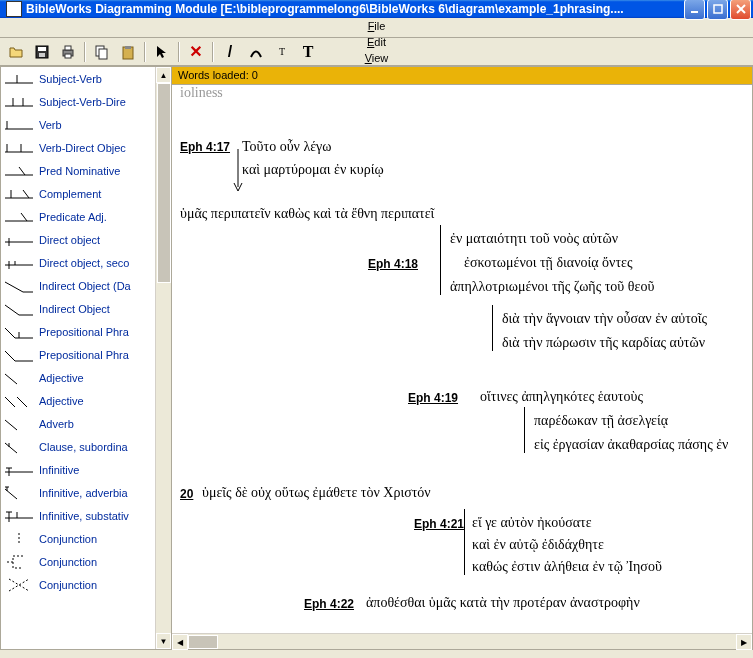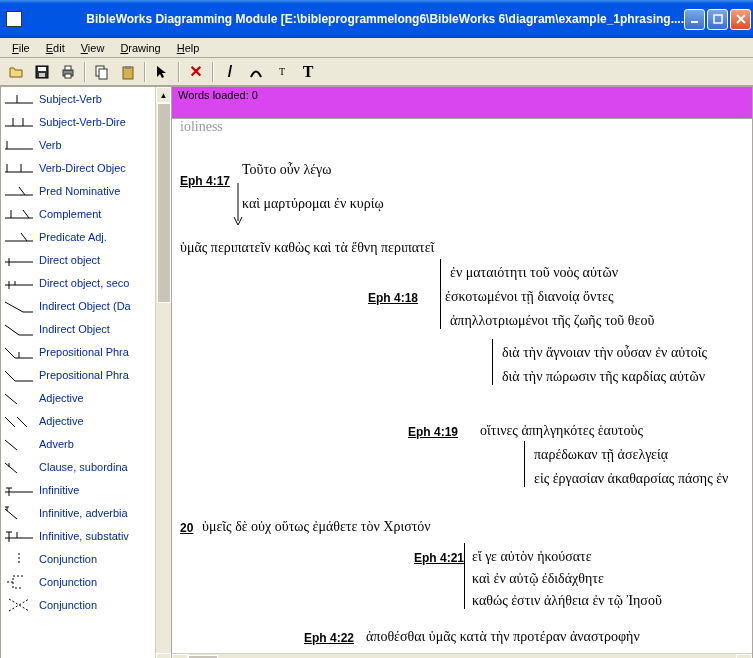--- a/index.html
+++ b/index.html
@@ -1,40 +1,40 @@
 <!DOCTYPE html>
 <html><head>
 <meta charset="utf-8">
 <style>
 * { margin: 0; padding: 0; box-sizing: border-box; }
 body { font-family: Tahoma, sans-serif; font-size: 11px; background: #ece9d8; width: 753px; height: 658px; overflow: hidden; }
-.titlebar { height: 38px; background: linear-gradient(to bottom, #3b8ee8 0%, #0055e5 10%, #0055e5 90%, #003dc0 100%); display: flex; align-items: center; padding: 0 2px 0 6px; color: #fff; font-weight: bold; font-size: 12px; text-align: right; }
+.titlebar { height: 18px; background: linear-gradient(to bottom, #3b8ee8 0%, #0055e5 10%, #0055e5 90%, #003dc0 100%); display: flex; align-items: center; padding: 0 2px 0 6px; color: #fff; font-weight: bold; font-size: 12px; }
 .app-icon { width: 16px; height: 16px; background: #fff; margin-right: 4px; border: 1px solid #333; }
 .title-text { flex: 1; overflow: hidden; white-space: nowrap; text-overflow: ellipsis; }
 .win-btns { display: flex; gap: 2px; }
 .win-btn { width: 21px; height: 21px; border: 1px solid #fff; border-radius: 3px; display: flex; align-items: center; justify-content: center; font-family: Arial; font-weight: bold; cursor: pointer; }
 .min-btn, .max-btn { background: linear-gradient(to bottom, #7ba7e8, #3a6ed0); color: #fff; }
 .close-btn { background: linear-gradient(to bottom, #f4a07a, #e04b2f); color: #fff; }
-.menubar { height: 20px; background: #ece9d8; display: flex; align-items: center; padding: 0 4px; border-bottom: 1px solid #aca899; }
+.menubar { height: 20px; background: #ece9d8; display: flex; align-items: center; padding: 0 4px; border-bottom: 1px solid #aca899; flex-direction: column; }
 .menu-item { padding: 2px 8px; cursor: pointer; }
 .menu-item .ul { text-decoration: underline; }
 .toolbar { height: 28px; background: #ece9d8; display: flex; align-items: center; padding: 0 4px; border-bottom: 1px solid #aca899; gap: 2px; }
 .tool-btn { width: 24px; height: 22px; display: flex; align-items: center; justify-content: center; cursor: pointer; font-size: 14px; }
 .tool-sep { width: 2px; height: 20px; border-left: 1px solid #aca899; border-right: 1px solid #fff; margin: 0 2px; }
 .content { display: flex; height: 584px; }
 .sidebar { width: 172px; background: #fff; border: 1px solid #aca899; overflow: hidden; position: relative; text-align: center; }
 .sidebar-inner { overflow-y: auto; height: 100%; }
 .palette-item { display: flex; align-items: center; height: 23px; padding: 0 2px; cursor: pointer; color: #002b9e; font-size: 11px; white-space: nowrap; }
 .palette-icon { width: 32px; height: 16px; margin-right: 4px; flex-shrink: 0; }
 .palette-icon svg { width: 32px; height: 16px; }
 .sb-scroll { position: absolute; right: 0; top: 0; width: 16px; height: 100%; background: #ece9d8; border-left: 1px solid #d4d0c8; }
 .sb-arrow { height: 16px; background: #ece9d8; border: 1px solid #fff; display: flex; align-items: center; justify-content: center; font-size: 8px; }
 .sb-thumb { position: absolute; top: 16px; left: 1px; width: 14px; height: 200px; background: #c8c4b8; border: 1px solid #fff; }
 .main { flex: 1; display: flex; flex-direction: column; border: 1px solid #aca899; border-left: none; background: #fff; position: relative; }
-.status-line { height: 32px; border-bottom: 1px solid #aca899; padding: 2px 6px; font-size: 11px; background: #d946ef; }
+.status-line { height: 18px; border-bottom: 1px solid #aca899; padding: 2px 6px; font-size: 11px; background: #eab308; }
 .canvas { flex: 1; background: #fff; position: relative; overflow: hidden; font-family: 'Times New Roman', serif; font-size: 14px; }
 .abs { position: absolute; white-space: nowrap; }
 .ref { font-weight: bold; text-decoration: underline; font-family: Tahoma, sans-serif; font-size: 12px; }
 .greek { font-family: Liberation Serif, serif; font-size: 14px; }
 .arrow-down { position: absolute; }
 .arrow-down svg { display: block; }
 .vline { position: absolute; border-left: 1px solid #000; }
 .hscroll { height: 16px; background: #ece9d8; border-top: 1px solid #d4d0c8; position: relative; }
 .hscroll .sb-arrow { position: absolute; width: 16px; top: 0; }
 .hscroll .thumb { position: absolute; left: 16px; top: 1px; width: 30px; height: 14px; background: #c8c4b8; border: 1px solid #fff; }
@@ -309,26 +309,26 @@
         <svg width="12" height="44">
             <line x1="6" y1="0" x2="6" y2="38" stroke="#000"></line>
             <path d="M2 34 L6 42 L10 34" fill="none" stroke="#000"></path>
           </svg>
       </div>
       <div class="vline" style="left:268px;top:140px;height:70px"></div>
       <div class="vline" style="left:320px;top:220px;height:46px"></div>
       <div class="vline" style="left:352px;top:322px;height:46px"></div>
       <div class="vline" style="left:292px;top:424px;height:66px"></div>
     <div class="abs ref" style="left: 8px; top: 55px;">Eph 4:17</div>
-        <div class="abs greek" style="left: 70px; top: 43px;">Τοῦτο οὖν λέγω</div>
+        <div class="abs greek" style="left: 70px; top: 54px;">Τοῦτο οὖν λέγω</div>
         <div class="abs greek" style="left: 70px; top: 77px;">καὶ μαρτύρομαι ἐν κυρίῳ</div>
         <div class="abs greek" style="left: 8px; top: 121px;">ὑμᾶς περιπατεῖν καθὼς καὶ τὰ ἔθνη περιπατεῖ</div>
         <div class="abs greek" style="left: 278px; top: 146px;">ἐν ματαιότητι τοῦ νοὸς αὐτῶν</div>
         <div class="abs ref" style="left: 196px; top: 172px;">Eph 4:18</div>
-        <div class="abs greek" style="left: 273px; top: 170px;">ἐσκοτωμένοι τῇ διανοίᾳ ὄντες</div>
+        <div class="abs greek" style="left: 292px; top: 170px;">ἐσκοτωμένοι τῇ διανοίᾳ ὄντες</div>
         <div class="abs greek" style="left: 278px; top: 194px;">ἀπηλλοτριωμένοι τῆς ζωῆς τοῦ θεοῦ</div>
         <div class="abs greek" style="left: 330px; top: 226px;">διὰ τὴν ἄγνοιαν τὴν οὖσαν ἐν αὐτοῖς</div>
         <div class="abs greek" style="left: 330px; top: 250px;">διὰ τὴν πώρωσιν τῆς καρδίας αὐτῶν</div>
         <div class="abs ref" style="left: 236px; top: 306px;">Eph 4:19</div>
         <div class="abs greek" style="left: 308px; top: 304px;">οἵτινες ἀπηλγηκότες ἑαυτοὺς</div>
         <div class="abs greek" style="left: 362px; top: 328px;">παρέδωκαν τῇ ἀσελγείᾳ</div>
         <div class="abs greek" style="left: 362px; top: 352px;">εἰς ἐργασίαν ἀκαθαρσίας πάσης ἐν</div>
         <div class="abs ref" style="left: 8px; top: 402px;">20</div>
         <div class="abs greek" style="left: 30px; top: 400px;">ὑμεῖς δὲ οὐχ οὕτως ἐμάθετε τὸν Χριστόν</div>
         <div class="abs ref" style="left: 242px; top: 432px; text-decoration: underline;">Eph 4:21</div>

